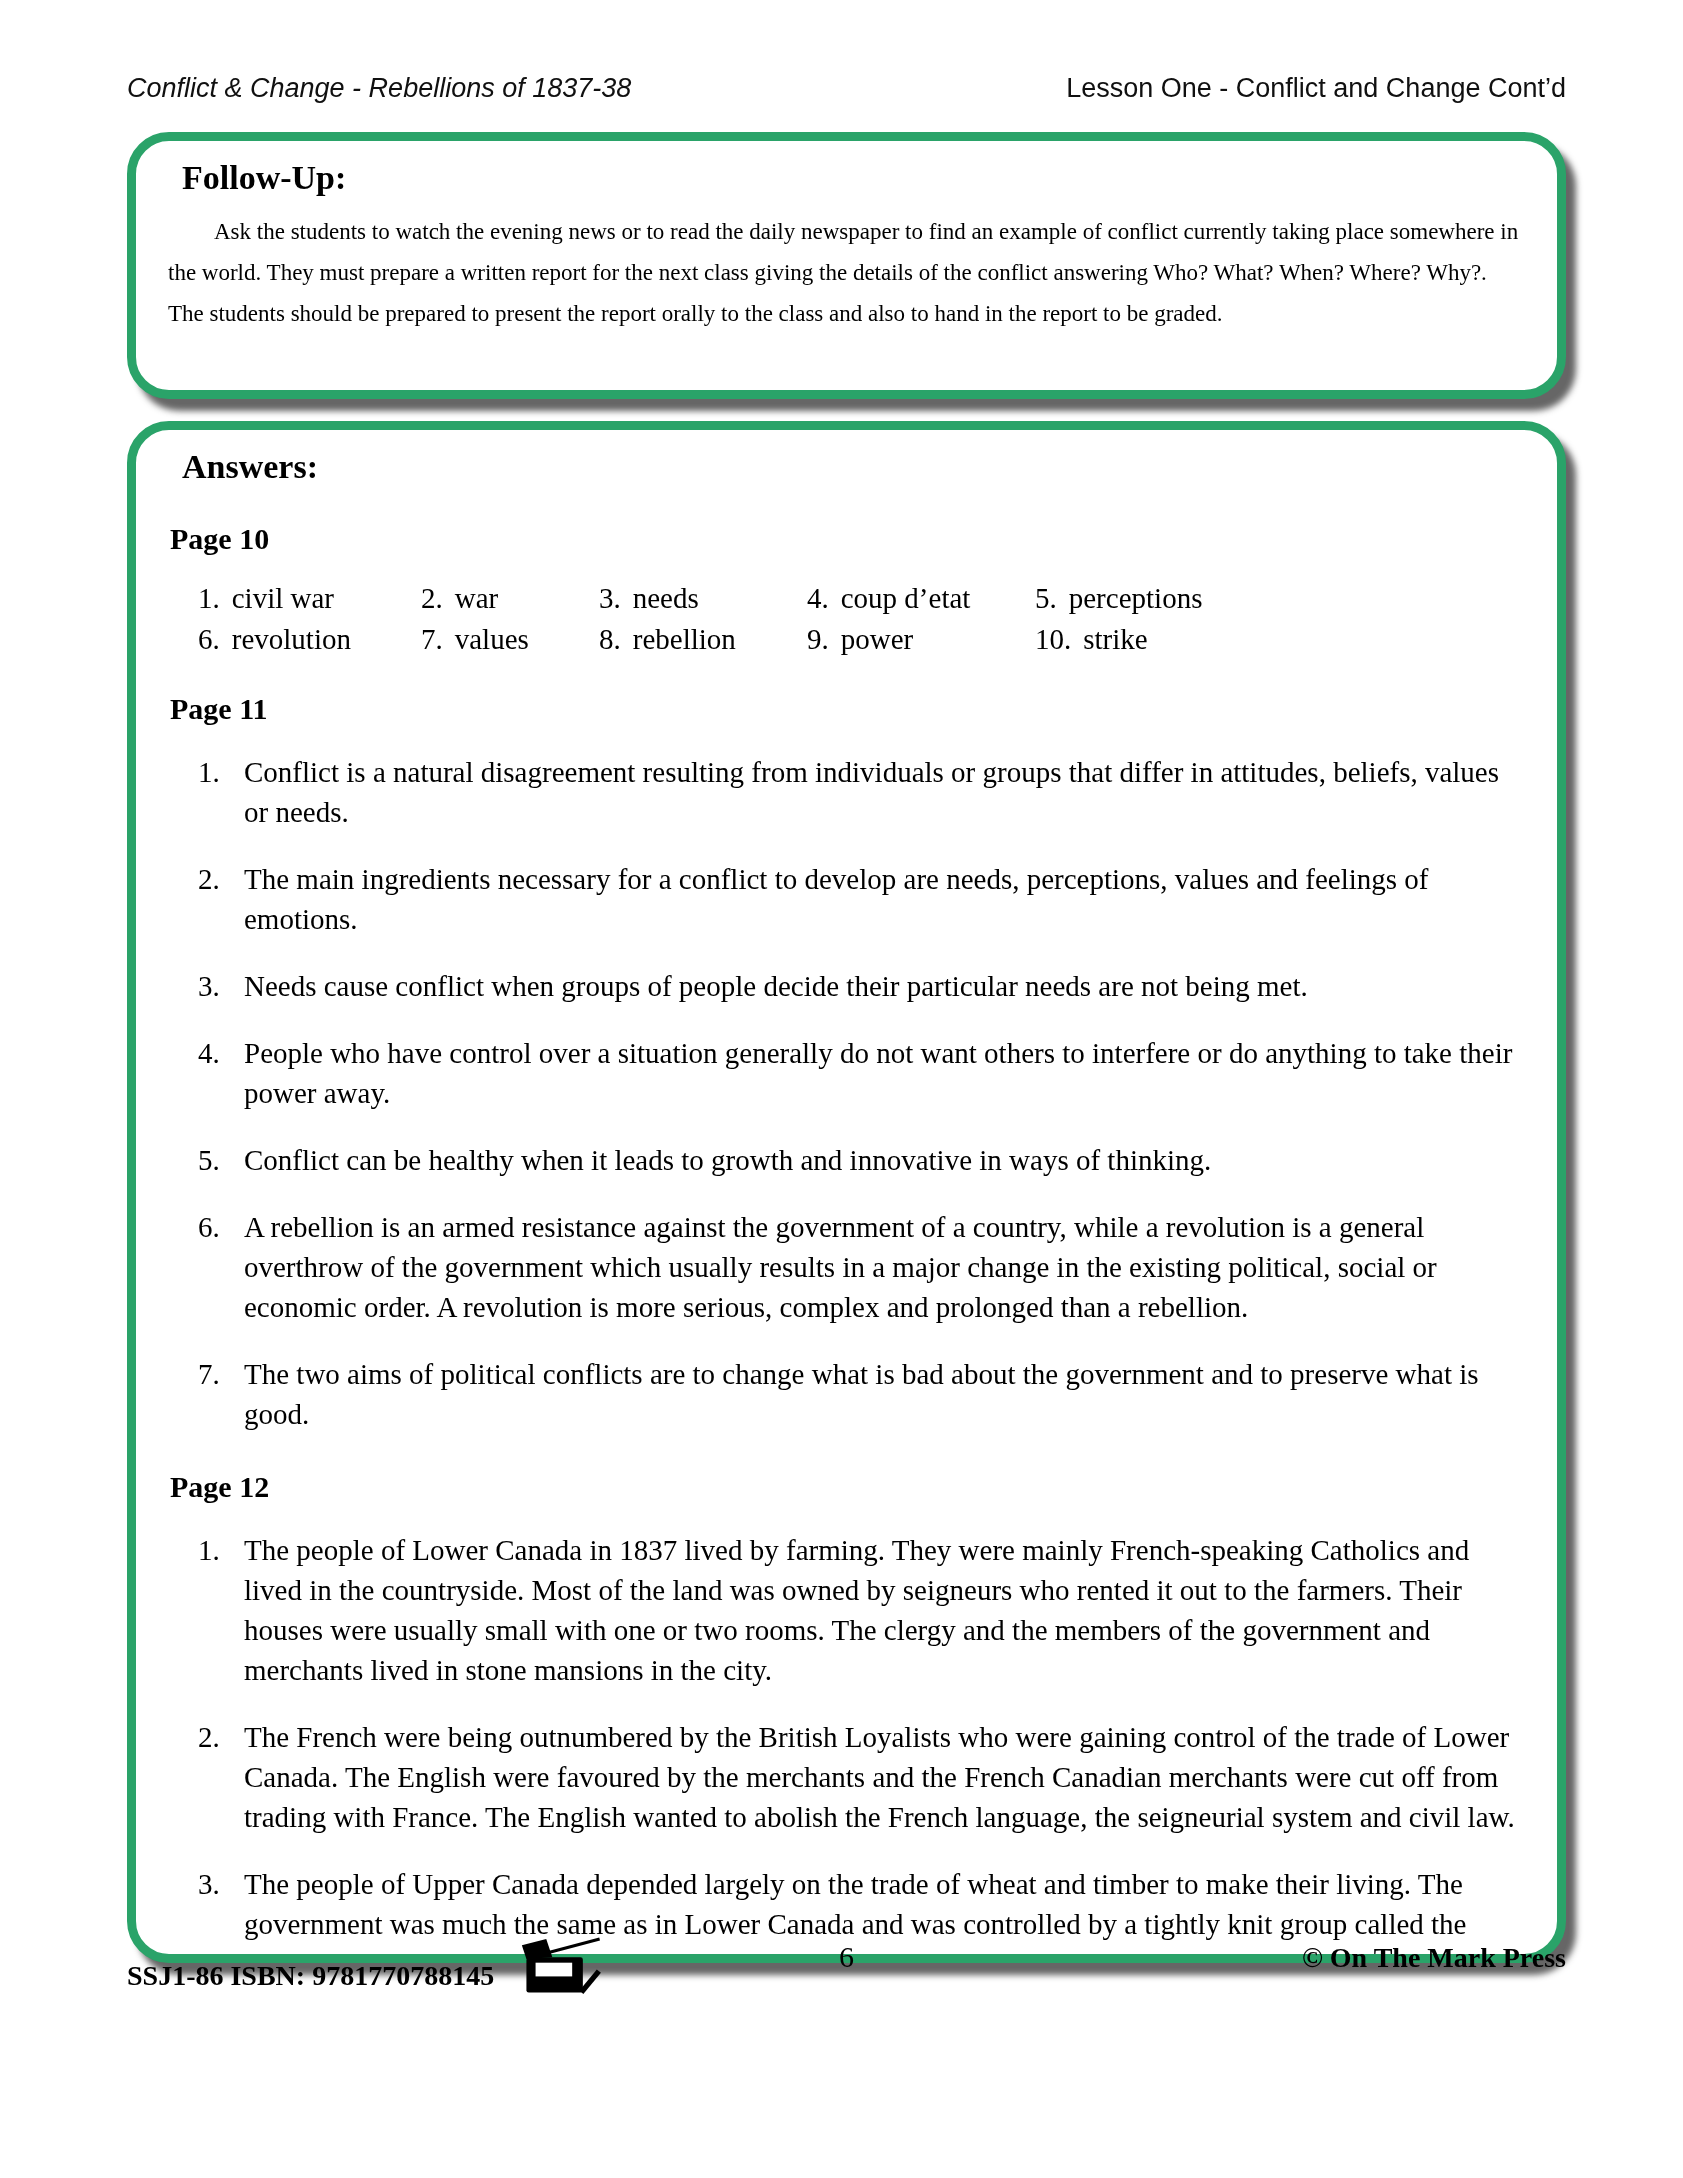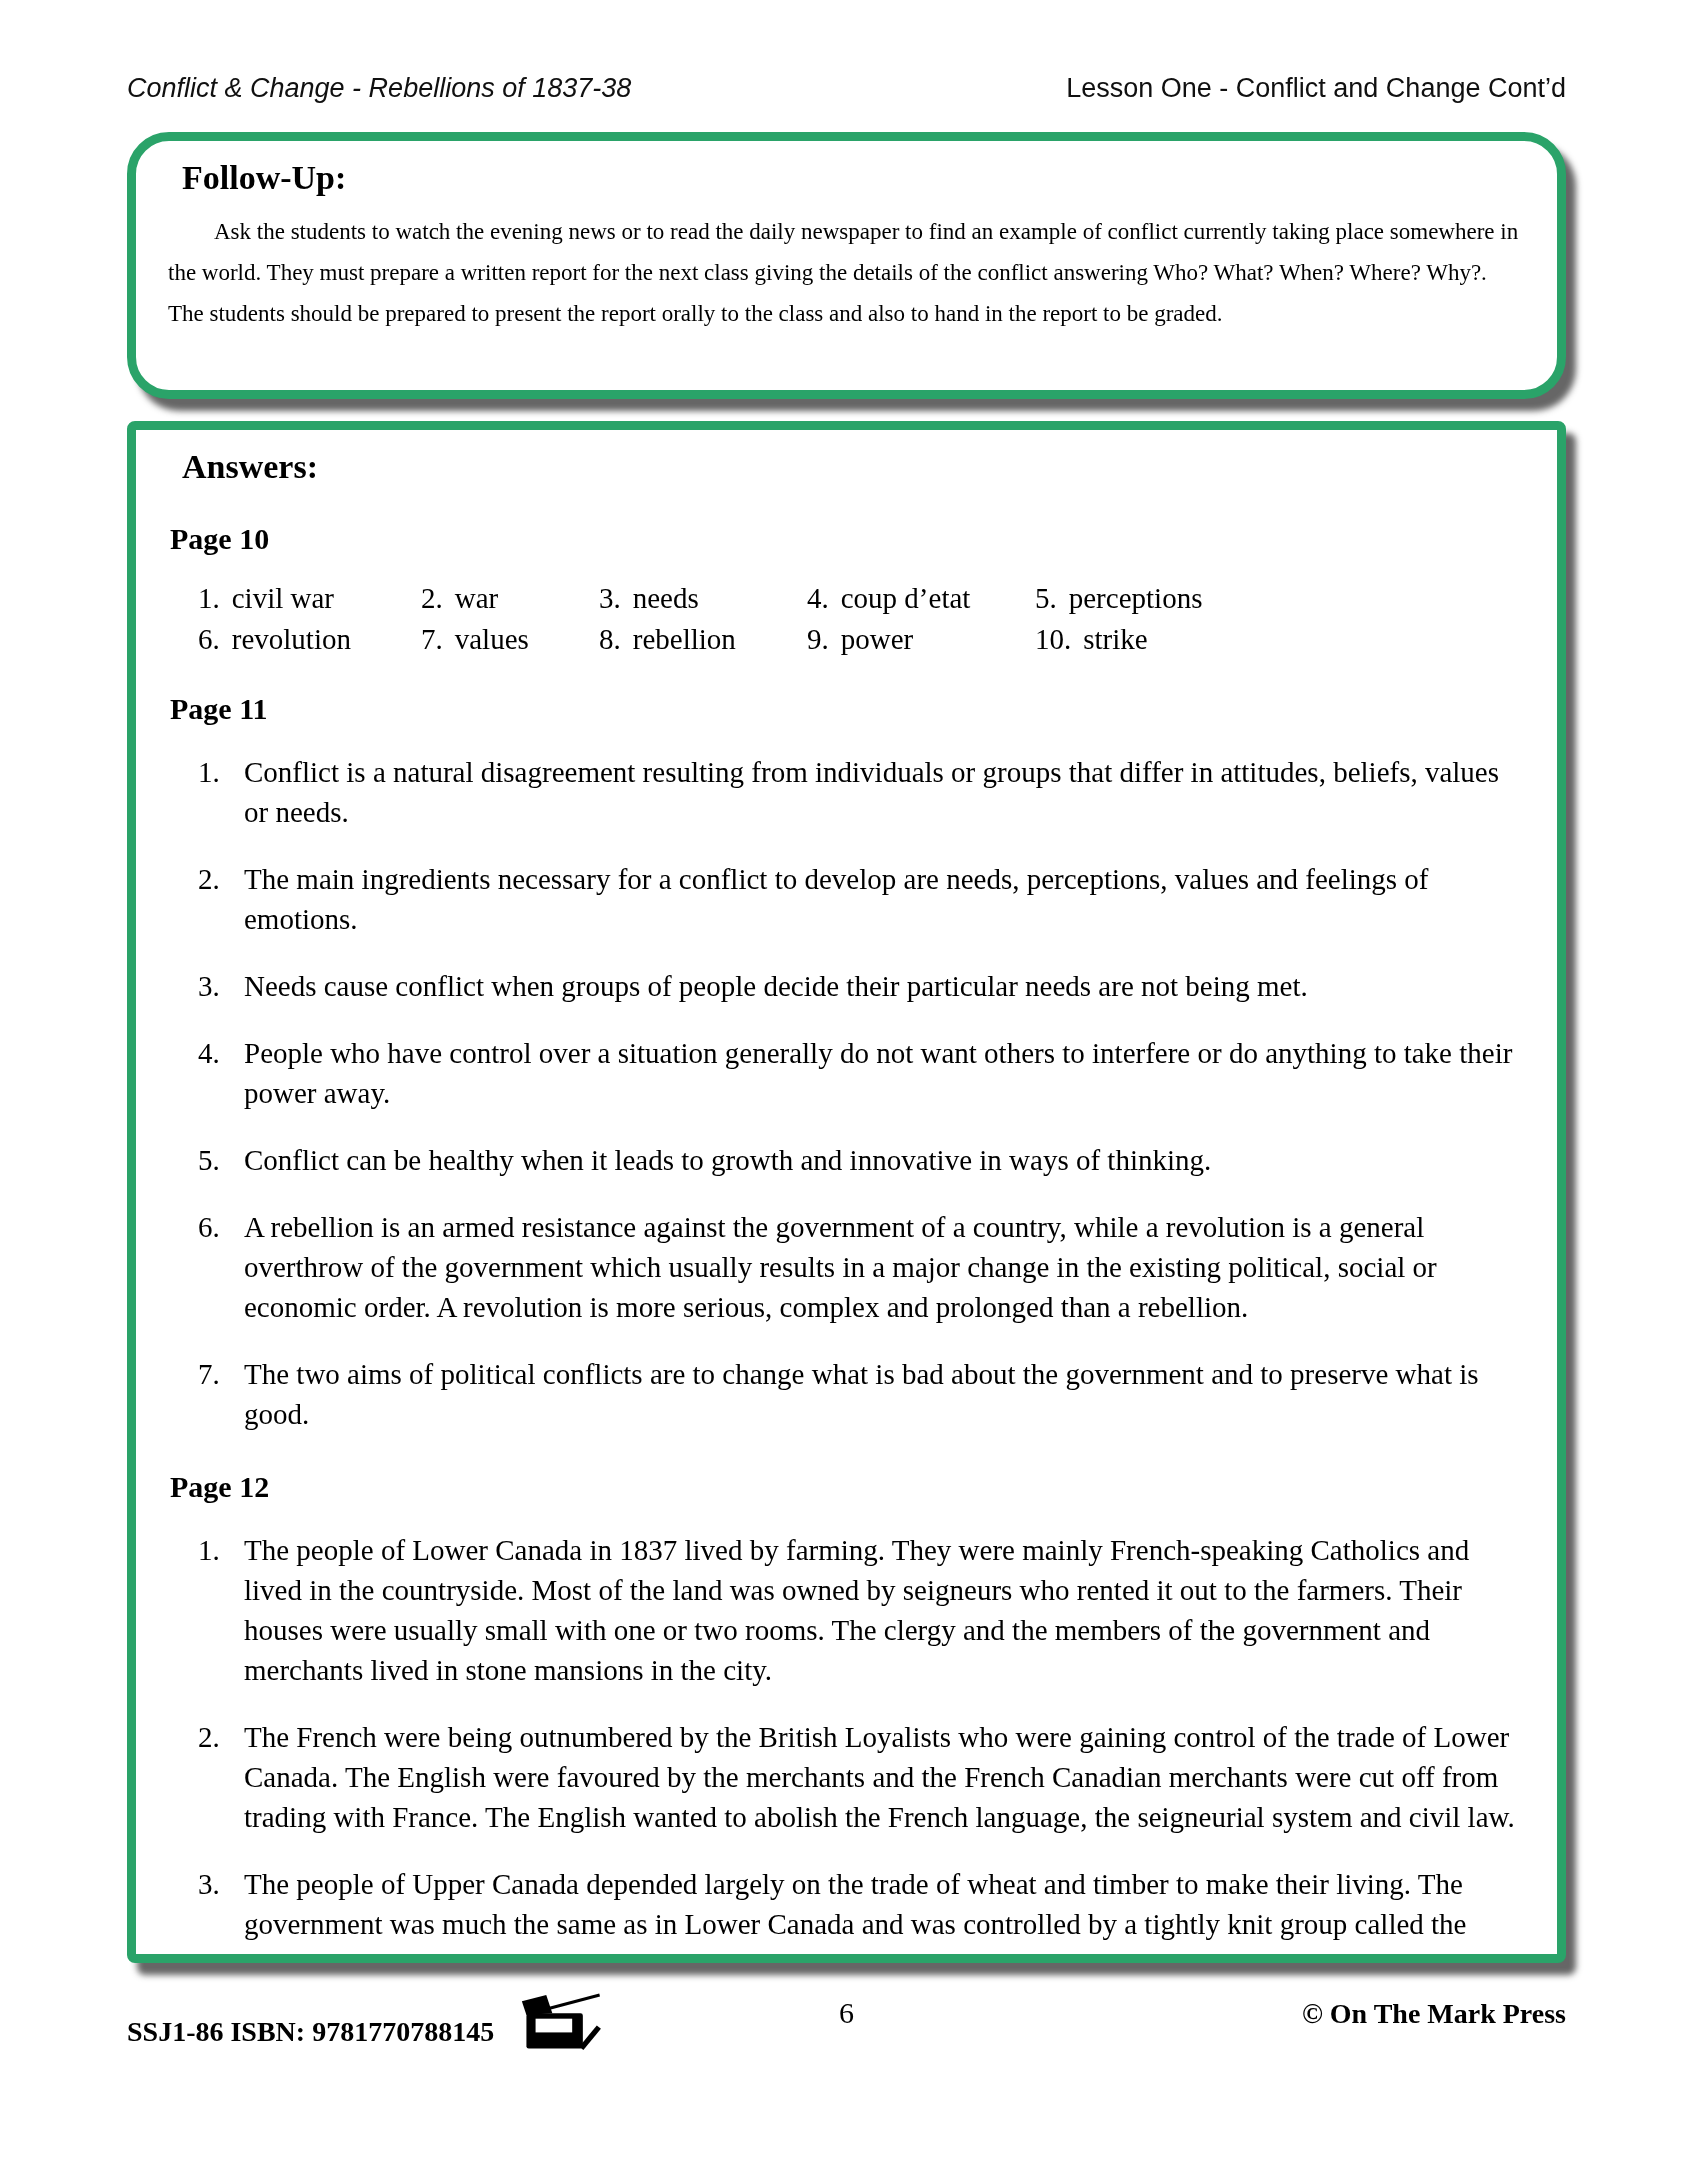--- a/index.html
+++ b/index.html
@@ -15,21 +15,21 @@
   }
   .page-header .left{font-style:italic;}
   
   .green-box{
     position:absolute;left:127px;width:1439px;box-sizing:border-box;
     background:#ffffff;border:9px solid #2aa369;border-radius:42px;
     box-shadow:10px 12px 6px rgba(75,75,75,0.85);
     padding:12px 32px 10px 32px;overflow:hidden;
   }
   .box-followup{top:132px;height:267px;}
-  .box-answers{top:421px;height:1542px;border-radius:8px;}
+  .box-answers{top:421px;height:1542px;}
   .box-title{font-size:34px;font-weight:bold;margin:6px 0 4px 14px;}
   .followup-body{
     font-size:23px;line-height:41px;margin-top:14px;text-indent:46px;
   }
   
   .page-heading{
     font-size:30px;font-weight:bold;margin:36px 0 0 2px;
   }
   .p10-grid{
     display:grid;grid-template-columns:223px 178px 208px 228px auto;
@@ -38,21 +38,21 @@
   .p10-cell .n{margin-right:12px;}
   .num-list{margin:26px 0 0 30px;}
   .li{
     display:flex;align-items:flex-start;margin-bottom:27px;
     font-size:29px;line-height:40px;
   }
   .li .num{flex:0 0 46px;}
   .li .txt{flex:1;}
   
   .page-footer{
-    position:absolute;top:1984px;left:127px;width:1439px;height:69px;
+    position:absolute;top:1928px;left:127px;width:1439px;height:69px;
     font-size:28px;
   }
   .footer-left{
     position:absolute;left:0;top:14px;font-weight:bold;
     display:flex;align-items:center;gap:26px;
   }
   .footer-page{
     position:absolute;left:50%;transform:translateX(-50%);top:12px;font-size:30px;
   }
   .footer-right{position:absolute;right:0;top:14px;font-weight:bold;}

